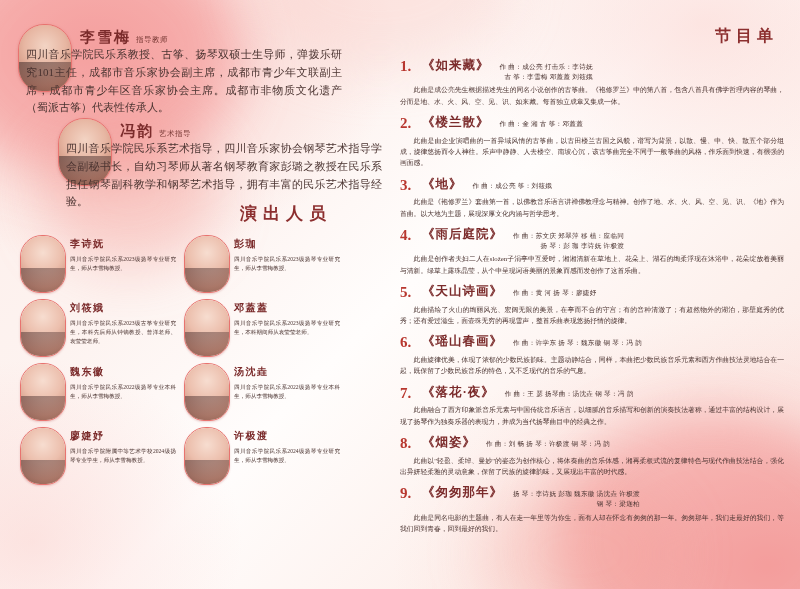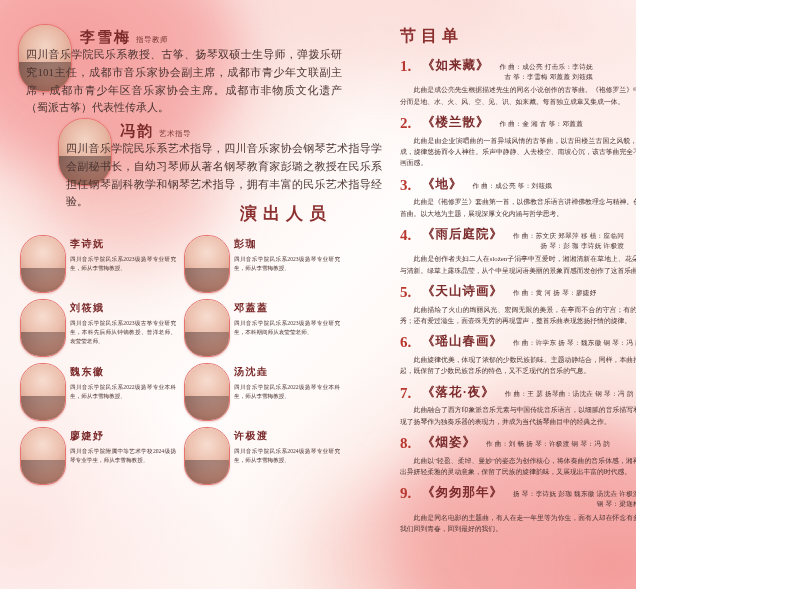--- a/index.html
+++ b/index.html
@@ -8,21 +8,21 @@
   }
   body {
     width: 800px;
     height: 589px;
     font-family: "Liberation Serif", "DejaVu Serif", serif;
     overflow: hidden;
     background: #fff;
   }
   .page {
     position: relative;
-    width: 636px;
+    width: 800px;
     height: 589px;
     overflow: hidden;
     background:
       radial-gradient(ellipse 420px 300px at 12% 8%, rgba(245,150,150,0.55) 0%, rgba(248,190,185,0.25) 45%, rgba(255,255,255,0) 72%),
       radial-gradient(ellipse 500px 340px at 96% 96%, rgba(243,140,140,0.5) 0%, rgba(249,195,190,0.22) 45%, rgba(255,255,255,0) 75%),
       radial-gradient(ellipse 360px 240px at 88% 4%, rgba(250,205,200,0.5) 0%, rgba(255,255,255,0) 70%),
       radial-gradient(ellipse 300px 260px at 4% 92%, rgba(250,200,196,0.45) 0%, rgba(255,255,255,0) 70%),
       linear-gradient(135deg, #fdeeea 0%, #fdf3f0 30%, #fffdfc 50%, #fdf0ec 75%, #fbe3df 100%);
   }
   .blob {
@@ -182,21 +182,21 @@
   }
 
   
   .right-col {
     position: absolute;
     left: 400px;
     top: 26px;
     width: 384px;
   }
   .prog-title {
-    text-align: left;
+    text-align: right;
     font-size: 16px;
     font-weight: 700;
     color: #8c2f2f;
     letter-spacing: 5px;
     margin: 0 6px 10px 0;
   }
   .item {
     margin-bottom: 7px;
     position: relative;
   }

